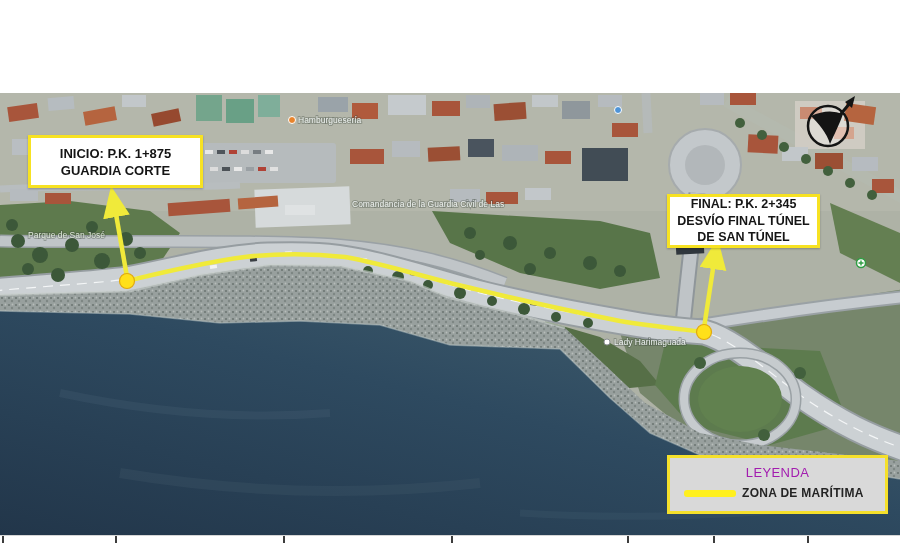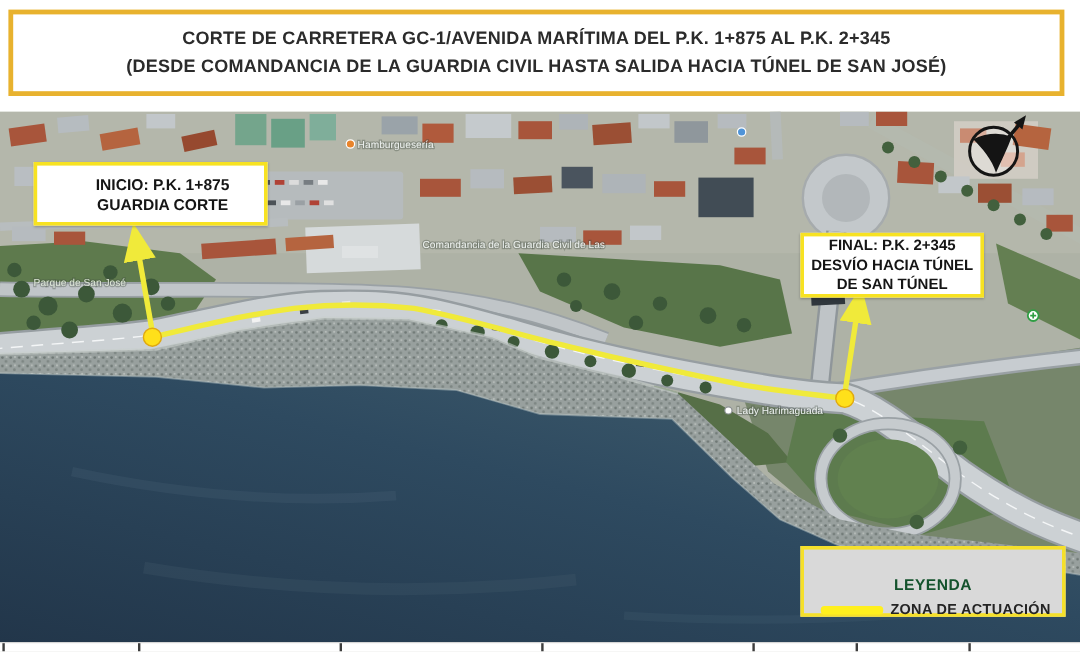--- a/index.html
+++ b/index.html
@@ -19,40 +19,36 @@
            display:flex;flex-direction:column;align-items:center;justify-content:center;
            box-shadow:0 1px 2px rgba(0,0,0,.25);}
   .callout span{font-weight:700;color:#151515;white-space:nowrap;}
   .callout-inicio{left:28px;top:135px;width:169px;height:47px;}
   .callout-inicio span{font-size:13px;line-height:17px;}
   .callout-final{left:667px;top:188px;width:147px;height:48px;}
   .callout-final span{font-size:12.5px;line-height:16.5px;}
   
   .legend{position:absolute;left:667px;top:455px;width:215px;height:53px;
           background:#d9d9d9;border:3px solid #F5E02B;}
-  .legend-title{text-align:center;font-size:13px;font-weight:700;color:#14532d;
-                margin-top:22px;letter-spacing:.4px;}
+  .legend-title{text-align:center;font-size:13px;font-weight:400;color:#a21caf;
+                margin-top:7px;letter-spacing:.4px;}
   .legend-row{position:relative;margin-top:8px;height:12px;}
   .legend-swatch{position:absolute;left:14px;top:2px;width:52px;height:7px;border-radius:3px;
                  background:#FFF01E;}
   .legend-label{position:absolute;left:72px;top:-2px;font-size:12px;font-weight:700;color:#242424;
                 letter-spacing:.3px;}
   
   .ticks{position:absolute;left:0;top:535px;width:900px;height:8px;border-top:1px solid #d6d6d6;}
   .tick{position:absolute;top:0;width:2px;height:8px;background:#3d3d3d;}
 </style>
 </head>
 <body>
 
 <div class="page">
 
-  <div class="banner">
-    <div class="banner-line">CORTE DE CARRETERA GC-1/AVENIDA MARÍTIMA DEL P.K. 1+875 AL P.K. 2+345</div>
-    <div class="banner-line">(DESDE COMANDANCIA DE LA GUARDIA CIVIL HASTA SALIDA HACIA TÚNEL DE SAN JOSÉ)</div>
-  </div>
 
   <div class="map">
     <svg width="900" height="442" viewBox="0 0 900 442" xmlns="http://www.w3.org/2000/svg">
       <defs>
         <linearGradient id="og" x1="0" y1="1" x2="1" y2="0">
           <stop offset="0" stop-color="#22364a"></stop>
           <stop offset="0.55" stop-color="#2e4a60"></stop>
           <stop offset="1" stop-color="#43606f"></stop>
         </linearGradient>
         <pattern id="rk" width="7" height="7" patternUnits="userSpaceOnUse">
@@ -262,36 +258,36 @@
       </g>
 
       <g>
         <circle cx="828" cy="33" r="20" fill="rgba(255,255,255,0.30)" stroke="#141414" stroke-width="2.5"></circle>
         <path d="M 811,23 Q 828,15 843,21 C 840,30 834,42 830,51 C 827,40 818,30 811,23 Z" fill="#141414"></path>
         <path d="M 840,22 L 850,10" stroke="#141414" stroke-width="3" fill="none"></path>
         <polygon points="845,9 855,3 852,15" fill="#141414"></polygon>
       </g>
     </svg>
 
-    <div class="callout callout-inicio" style="left:28px;top:42px;padding-left:20px;">
+    <div class="callout callout-inicio" style="left:28px;top:42px;">
       <span>INICIO: P.K. 1+875</span>
       <span>GUARDIA CORTE</span>
     </div>
 
     <div class="callout callout-final" style="left:667px;top:101px;">
       <span>FINAL: P.K. 2+345</span>
-      <span>DESVÍO HACIA TÚNEL</span>
+      <span>DESVÍO FINAL TÚNEL</span>
       <span>DE SAN TÚNEL</span>
     </div>
 
     <div class="legend" style="top:362px;">
       <div class="legend-title">LEYENDA</div>
       <div class="legend-row">
         <div class="legend-swatch"></div>
-        <div class="legend-label">ZONA DE ACTUACIÓN</div>
+        <div class="legend-label">ZONA DE MARÍTIMA</div>
       </div>
     </div>
   </div>
 
   <div class="ticks">
     <div class="tick" style="left:2px"></div>
     <div class="tick" style="left:115px"></div>
     <div class="tick" style="left:283px"></div>
     <div class="tick" style="left:451px"></div>
     <div class="tick" style="left:627px"></div>

